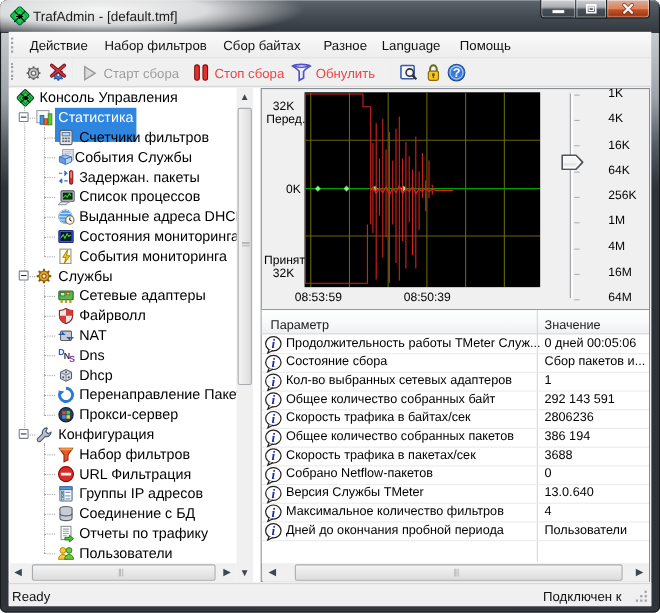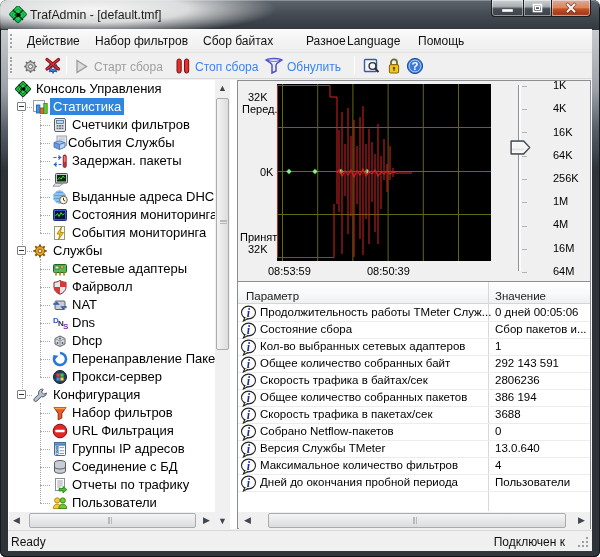--- a/index.html
+++ b/index.html
@@ -23,21 +23,21 @@
 #cb-cls{left:552px;width:39px;border-left:none;border-radius:0 0 4px 0;
  background:linear-gradient(#d4b0a6 0%,#d98e6c 35%,#e8825a 48%,#c25426 56%,#a63c1c 84%,#b04a24 100%)}
 
 #client{position:absolute;left:8px;top:29px;width:584px;height:522px;background:#f0f0f0;border:1px solid #fafafa}
 
 #menubar{position:absolute;left:8px;top:30px;width:584px;height:22px;background:linear-gradient(#fafafa,#ededed)}
 .menu{position:absolute;top:34px;font-size:12px;color:#111}
 .grip{position:absolute;width:3px;border-left:2px dotted #9fa4a9}
 
 #toolbar{position:absolute;left:8px;top:52px;width:584px;height:27px;background:#f0f0f0;border-top:1px solid #e3e3e3;border-bottom:1px solid #d8d8d8}
-.tbtxt{position:absolute;top:60px;font-size:12px;color:#3b82f6}
+.tbtxt{position:absolute;top:60px;font-size:12px;color:#ef4444}
 .tbsep{position:absolute;top:56px;height:18px;width:1px;background:#c8c8c8;border-right:1px solid #fff}
 
 #tree{position:absolute;left:8px;top:80px;width:224px;height:448px;background:#fff}
 .trow{position:absolute;font-size:13px;color:#000;white-space:nowrap}
 .tsel{background:#2e86e0;color:#fff;padding:0 3px}
 .ebox{position:absolute;width:9px;height:9px;border:1px solid #787f88;background:#fff;border-radius:1px}
 .ebox:after{content:"";position:absolute;left:1px;top:3px;width:5px;height:1px;background:#2b3036}
 .dotv{position:absolute;width:1px;border-left:1px dotted #a8a8a8}
 .doth{position:absolute;height:1px;border-top:1px dotted #a8a8a8}
 .ticon{position:absolute;width:16px;height:16px}
@@ -82,21 +82,21 @@
  <rect x="44.5" y="6.5" width="4" height="3" fill="none" stroke="#fff" stroke-width="1"></rect>
  <path d="M76.5 4.5 L83.5 11.5 M83.5 4.5 L76.5 11.5" stroke="#5a1d0e" stroke-width="3.6" stroke-linecap="round" opacity=".7"></path>
     <path d="M76.5 4.5 L83.5 11.5 M83.5 4.5 L76.5 11.5" stroke="#f2f2f2" stroke-width="2.2" stroke-linecap="round"></path>
 </svg>
 <div id="client"></div>
 <div id="menubar"></div>
 <div class="grip" style="left:10px;top:34px;height:14px"></div>
 <div class="menu" style="left:27px">Действие</div>
 <div class="menu" style="left:95px">Набор фильтров</div>
 <div class="menu" style="left:203px">Сбор байтах</div>
-<div class="menu" style="left:306px">Разное</div>
+<div class="menu" style="left:294px">Разное</div>
 <div class="menu" style="left:347px">Language</div>
 <div class="menu" style="left:418px">Помощь</div>
 <div id="toolbar"></div>
 <div class="grip" style="left:10px;top:57px;height:16px"></div>
 
 <svg class="abs" style="left:22px;top:58px" width="17" height="17" viewBox="0 0 17 17">
  <g stroke="#6a6a6a" stroke-width="1.7">
       <path d="M8.5 2.2v2M8.5 12.8v2M2.2 8.5h2M12.8 8.5h2M4 4l1.4 1.4M11.6 11.6l1.4 1.4M13 4l-1.4 1.4M5.4 11.6L4 13"></path>
     </g>
  <circle cx="8.5" cy="8.5" r="4.7" fill="#c2c2c2" stroke="#5a5a5a"></circle>
@@ -178,21 +178,21 @@
       <path d="M3.6 3.6 L12.4 12.4 M12.4 3.6 L3.6 12.4" stroke="#0c2a10" stroke-width="1.1"></path>
       <path d="M5 8 h4.4 M8 6.6 L10.4 8 L8 9.4 Z" stroke="#000" fill="#000" stroke-width="1"></path>
     </svg>
 <div class="trow" style="left:28px;top:1px;height:16px;line-height:16px">Консоль Управления</div>
 <svg class="ticon" style="left:24px;top:19px" viewBox="0 0 16 16" width="16" height="16">
       <rect x="1.5" y="1.5" width="11" height="11" fill="#fbfbfb" stroke="#9aa0a6"></rect>
       <rect x="4.5" y="6" width="3.4" height="8" fill="#3b97e4" stroke="#1565b0" stroke-width=".8"></rect>
       <rect x="8.2" y="9" width="3.4" height="5.4" fill="#e8622a" stroke="#a03c14" stroke-width=".8"></rect>
       <rect x="11.8" y="4.5" width="3.4" height="10" fill="#62c832" stroke="#2f8a12" stroke-width=".8"></rect>
     </svg>
-<div class="trow tsel" style="left:42px;top:18px;height:17px;line-height:17px">Статистика</div>
+<div class="trow tsel" style="left:42px;top:18px;height:31px;line-height:17px">Статистика</div>
 <div class="ebox" style="left:9px;top:22px"></div>
 <svg class="ticon" style="left:44px;top:37px" viewBox="0 0 16 16" width="16" height="16">
       <rect x="2.5" y="1.5" width="11" height="13" rx="1.5" fill="#e6e8ea" stroke="#5a6068"></rect>
       <rect x="4.5" y="3.5" width="7" height="3" fill="#bcd6f0" stroke="#4a70a0" stroke-width=".8"></rect>
       <g fill="#6a7078">
         <rect x="4.5" y="8" width="2" height="1.6"></rect>
         <rect x="7" y="8" width="2" height="1.6"></rect>
         <rect x="9.5" y="8" width="2" height="1.6"></rect>
         <rect x="4.5" y="10.6" width="2" height="1.6"></rect>
         <rect x="7" y="10.6" width="2" height="1.6"></rect>
@@ -220,20 +220,21 @@
       <rect x="11.9" y="3" width="1.6" height="6" rx=".8" fill="#f08080"></rect>
     </svg>
 <div class="trow" style="left:64px;top:73px;height:16px;line-height:16px">Задержан. пакеты</div>
 <svg class="ticon" style="left:44px;top:91px" viewBox="0 0 16 16" width="16" height="16">
       <rect x="3.5" y="2.5" width="12" height="9.5" rx="1" fill="#c8ccd2" stroke="#4a5058"></rect>
       <rect x="5" y="4" width="9" height="6.5" fill="#0a2a10"></rect>
       <path d="M5.5 9 l2-2.5 1.5 1.8 2-3.3 1.5 2" stroke="#38d038" stroke-width="1" fill="none"></path>
       <rect x="7.5" y="12" width="4" height="1.4" fill="#9aa0a8"></rect>
       <path d="M1 15.2 L3.2 12.6 h7 L8 15.2 Z" fill="#e8eaec" stroke="#6a7078" stroke-width=".7"></path>
     </svg>
+<div class="trow" style="left:64px;top:91px;height:16px;line-height:16px">Список процессов</div>
 <svg class="ticon" style="left:44px;top:109px" viewBox="0 0 16 16" width="16" height="16">
       <circle cx="7.5" cy="8" r="6" fill="#5aa2e8" stroke="#1c5aa0"></circle>
       <path d="M7.5 2 a6 6 0 0 0 0 12 M7.5 2 a6 6 0 0 1 0 12 M1.5 8 h12 M2.6 5 h9.8 M2.6 11 h9.8" stroke="#cfe6fa" stroke-width=".9" fill="none"></path>
       <circle cx="11.5" cy="11" r="3.8" fill="#f8f8f4" stroke="#806020"></circle>
       <path d="M11.5 8.8 v2.3 l1.7 1" stroke="#222" stroke-width=".9" fill="none"></path>
     </svg>
 <div class="trow" style="left:64px;top:109px;height:16px;line-height:16px">Выданные адреса DHCP</div>
 <svg class="ticon" style="left:44px;top:127px" viewBox="0 0 16 16" width="16" height="16">
       <rect x="1.5" y="2.5" width="13" height="11" rx="1" fill="#3a5ad0" stroke="#1c2c80"></rect>
       <rect x="3" y="4" width="10" height="8" fill="#0a1430"></rect>

